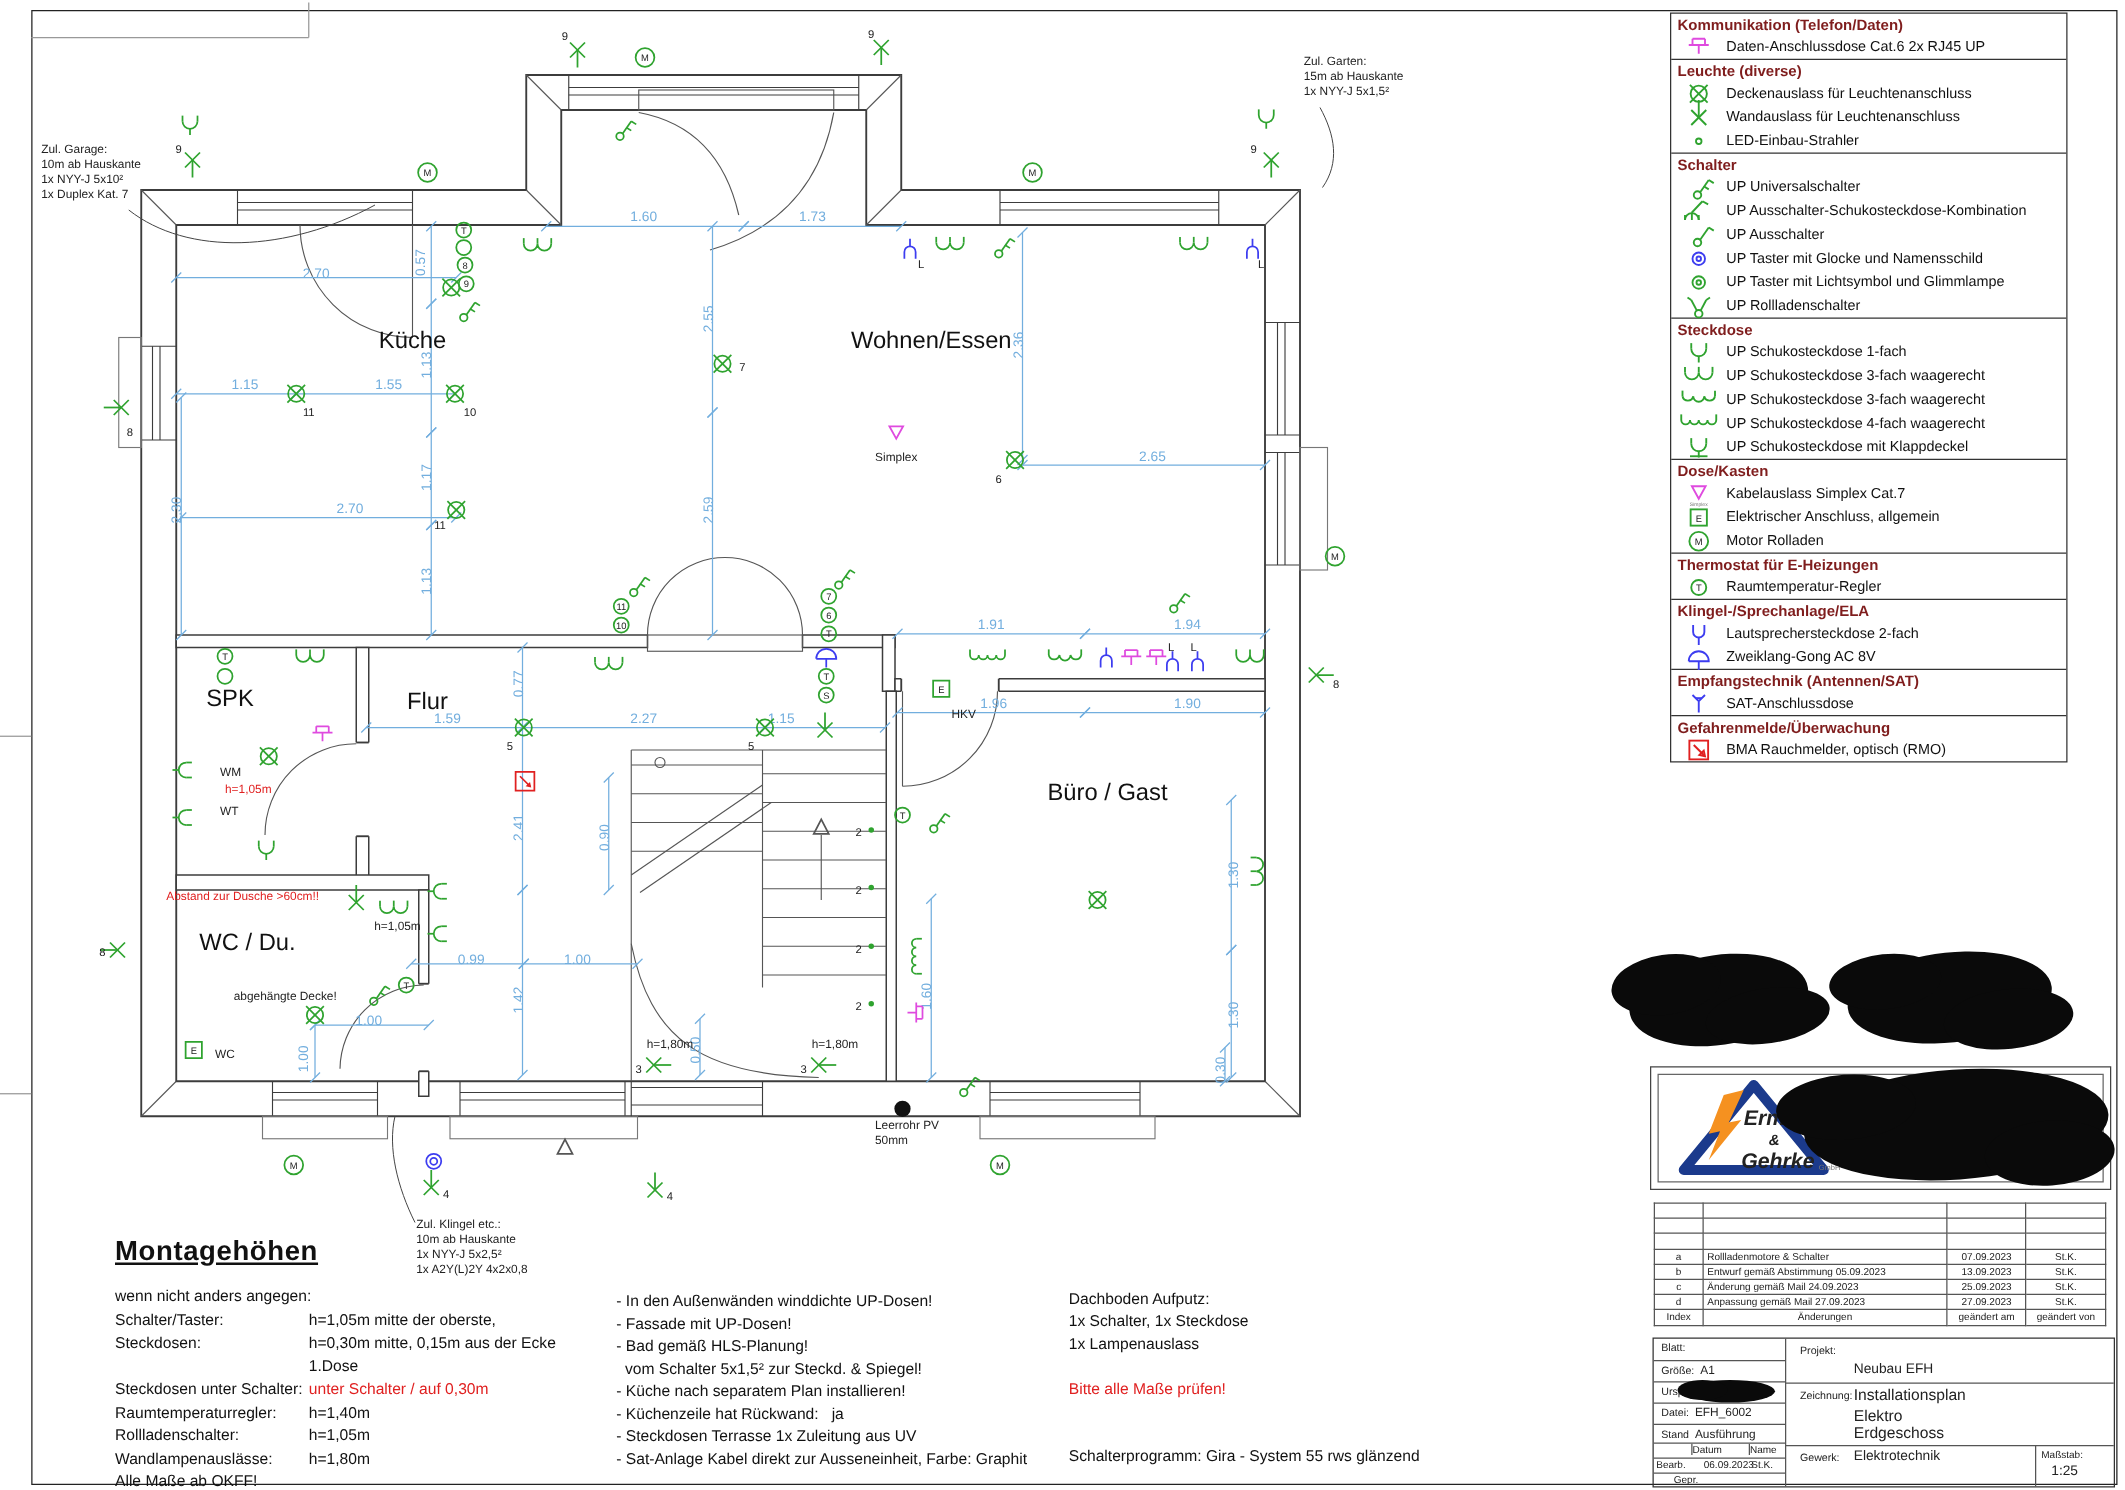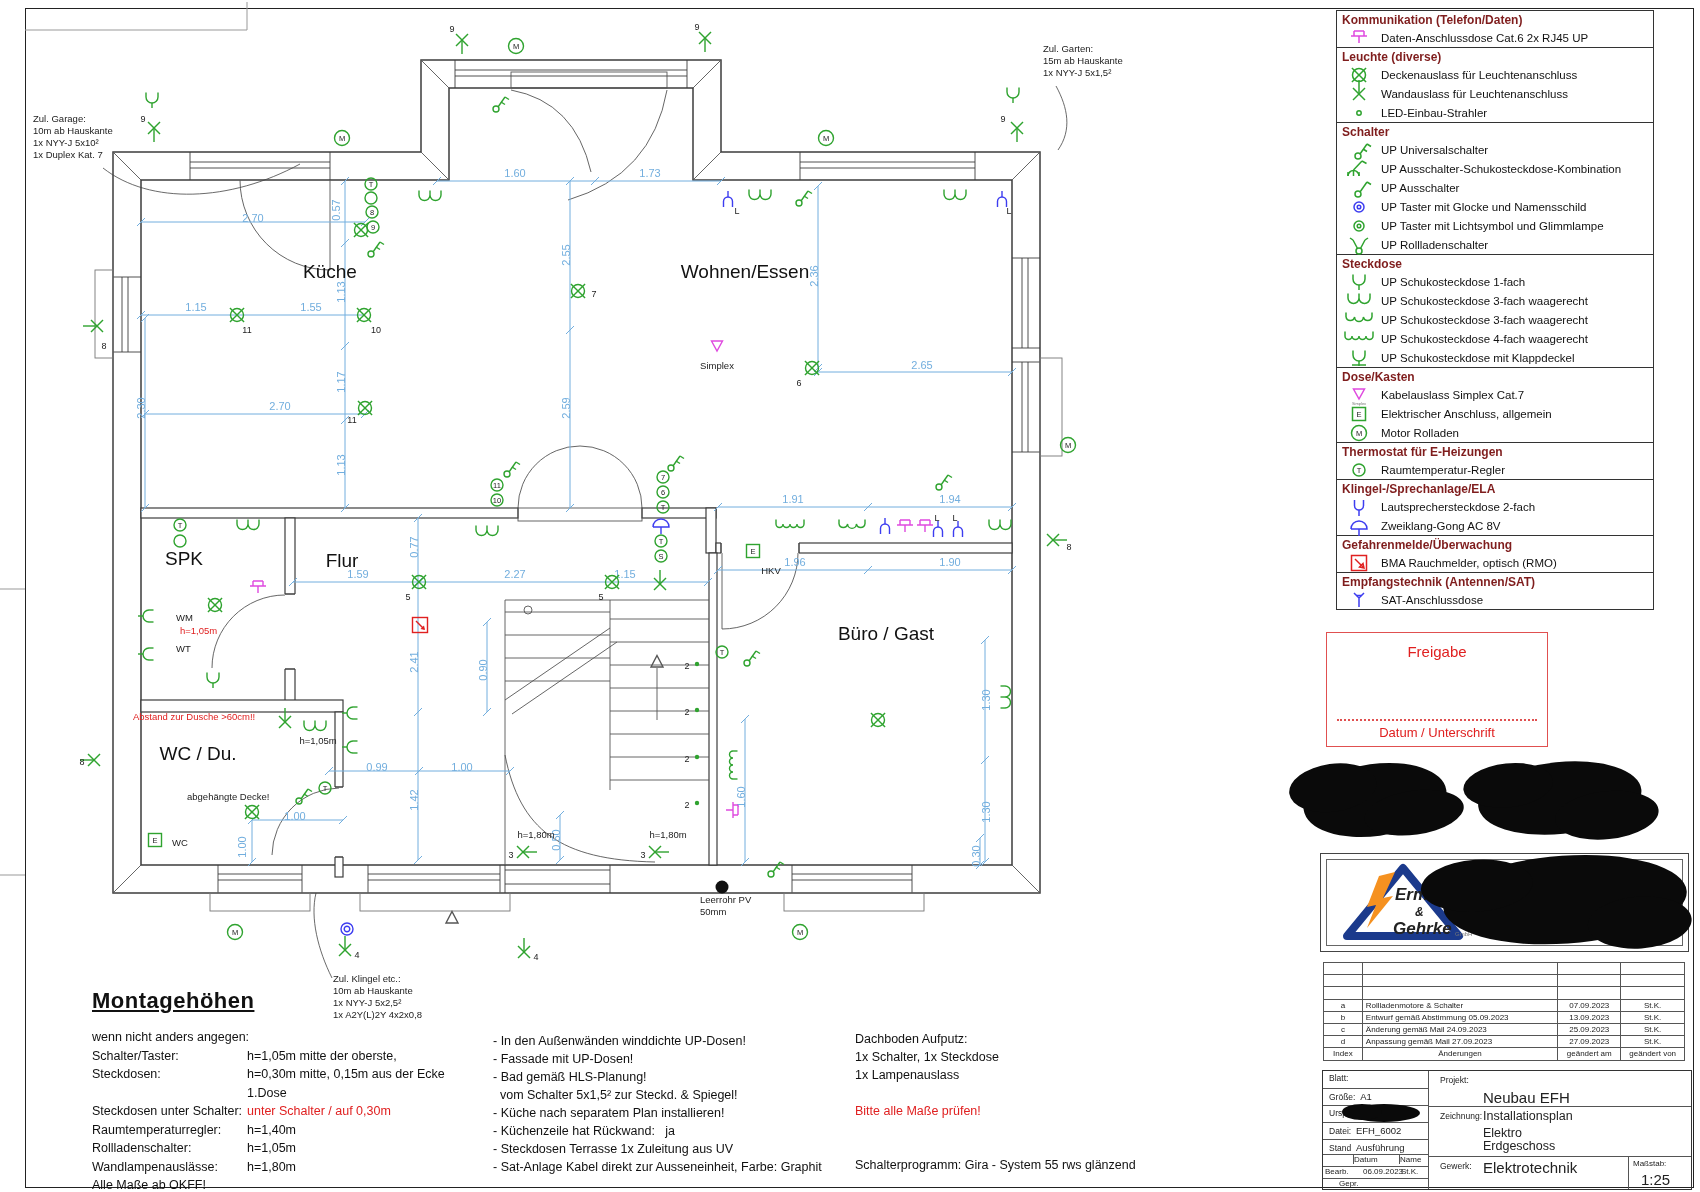--- a/index.html
+++ b/index.html
@@ -45,21 +45,21 @@
   
   #revtab{left:1323px;top:962px;width:362px;border-collapse:collapse;border:1.4px solid #333;font-size:8px;color:#222;}
   #revtab td{border:0.8px solid #555;padding:0 3px;height:11.2px;white-space:nowrap;overflow:hidden;}
   #revtab td.c{text-align:center;}
   
   #tblock{left:1322px;top:1070px;width:368px;height:118px;border:1.4px solid #333;font-size:9px;color:#222;}
   #tblock .cell{position:absolute;box-sizing:border-box;}
   .bl{border-left:0.9px solid #555;} .bt{border-top:0.9px solid #555;}
   .tbl{font-size:8.5px;padding:2px 0 0 6px;}
   .tbv{font-size:9.5px;}
-  .big{font-size:15px;text-align:right;}
+  .big{font-size:11px;text-align:right;}
   
   #montage{left:92px;top:988px;width:360px;color:#111;}
   #montage h2{font-size:22px;margin:0 0 14px 0;text-decoration:underline;letter-spacing:0.5px;}
   #montage .mrow{display:flex;font-size:12.5px;line-height:18.5px;}
   #montage .ml{width:155px;flex:none;}
   #notesmid{left:493px;top:1032px;width:330px;font-size:12.5px;line-height:18px;color:#111;}
   #notesright{left:855px;top:1030px;width:320px;font-size:12.5px;line-height:18px;color:#111;}
   .redtxt{color:#e02020;}
   .corner{stroke:#999;stroke-width:1;}
   #blobs{left:0;top:0;width:1700px;height:1192px;pointer-events:none;}
@@ -1086,51 +1086,46 @@
           <span class="licw">
             <svg class="lic" viewBox="-15 -11 30 22" style="color:#3d3df0">
               <path d="M-8,3 A8,8 0 0 1 8,3 L-8,3"></path>
               <line y1="3" y2="10"></line>
             </svg>
           </span>
           <span>Zweiklang-Gong AC 8V</span>
         </div>
       </div>
       <div class="lsec">
+        <div class="lhead">Empfangstechnik (Antennen/SAT)</div>
+        <div class="litem">
+          <span class="licw">
+            <svg class="lic" viewBox="-15 -11 30 22" style="color:#3d3df0">
+              <path d="M-5,-7 L0,-2 L5,-7 M0,-2 L0,7"></path>
+              <line x1="-2.5" y1="-4.5" x2="2.5" y2="-4.5"></line>
+            </svg>
+          </span>
+          <span>SAT-Anschlussdose</span>
+        </div>
+      </div>
+      <div class="lsec">
         <div class="lhead">Gefahrenmelde/Überwachung</div>
         <div class="litem">
           <span class="licw">
             <svg class="lic" viewBox="-15 -11 30 22" style="color:#e02020">
               <rect x="-7.5" y="-7.5" width="15" height="15"></rect>
               <line x1="-4" y1="-4" x2="4" y2="4"></line>
               <path d="M5,5 L0.5,4 L4,0.5 Z" fill="currentColor" stroke="none"></path>
             </svg>
           </span>
           <span>BMA Rauchmelder, optisch (RMO)</span>
         </div>
       </div>
-      <div class="lsec">
-        <div class="lhead">Empfangstechnik (Antennen/SAT)</div>
-        <div class="litem">
-          <span class="licw">
-            <svg class="lic" viewBox="-15 -11 30 22" style="color:#3d3df0">
-              <path d="M-5,-7 L0,-2 L5,-7 M0,-2 L0,7"></path>
-              <line x1="-2.5" y1="-4.5" x2="2.5" y2="-4.5"></line>
-            </svg>
-          </span>
-          <span>SAT-Anschlussdose</span>
-        </div>
-      </div>
     </div>
 
-  <div id="freigabe" class="abs">
-    <div class="ft">Freigabe</div>
-    <div class="fl"></div>
-    <div class="fd">Datum / Unterschrift</div>
-  </div>
 
   <div id="logobox" class="abs">
     <div class="inner"></div>
     <svg class="abs" style="left:6px;top:4px" width="220" height="90" viewBox="0 0 220 90">
       <path d="M20,78 L76,10 L132,78 Z" fill="none" stroke="#1b3a8c" stroke-width="8" stroke-linejoin="round"></path>
       <path d="M52,18 L68,14 L56,40 L66,38 L40,70 L49,47 L40,49 Z" fill="#f59120" stroke="none"></path>
       <text x="68" y="42" font-family="Liberation Serif,serif" font-style="italic" font-weight="bold" font-size="17" fill="#222">Ermlich</text>
       <text x="88" y="58" font-family="Liberation Serif,serif" font-style="italic" font-weight="bold" font-size="12" fill="#222">&amp;</text>
       <text x="66" y="76" font-family="Liberation Serif,serif" font-style="italic" font-weight="bold" font-size="17" fill="#222">Gehrke</text>
       <text x="128" y="78" font-size="6" fill="#777">GmbH</text>

